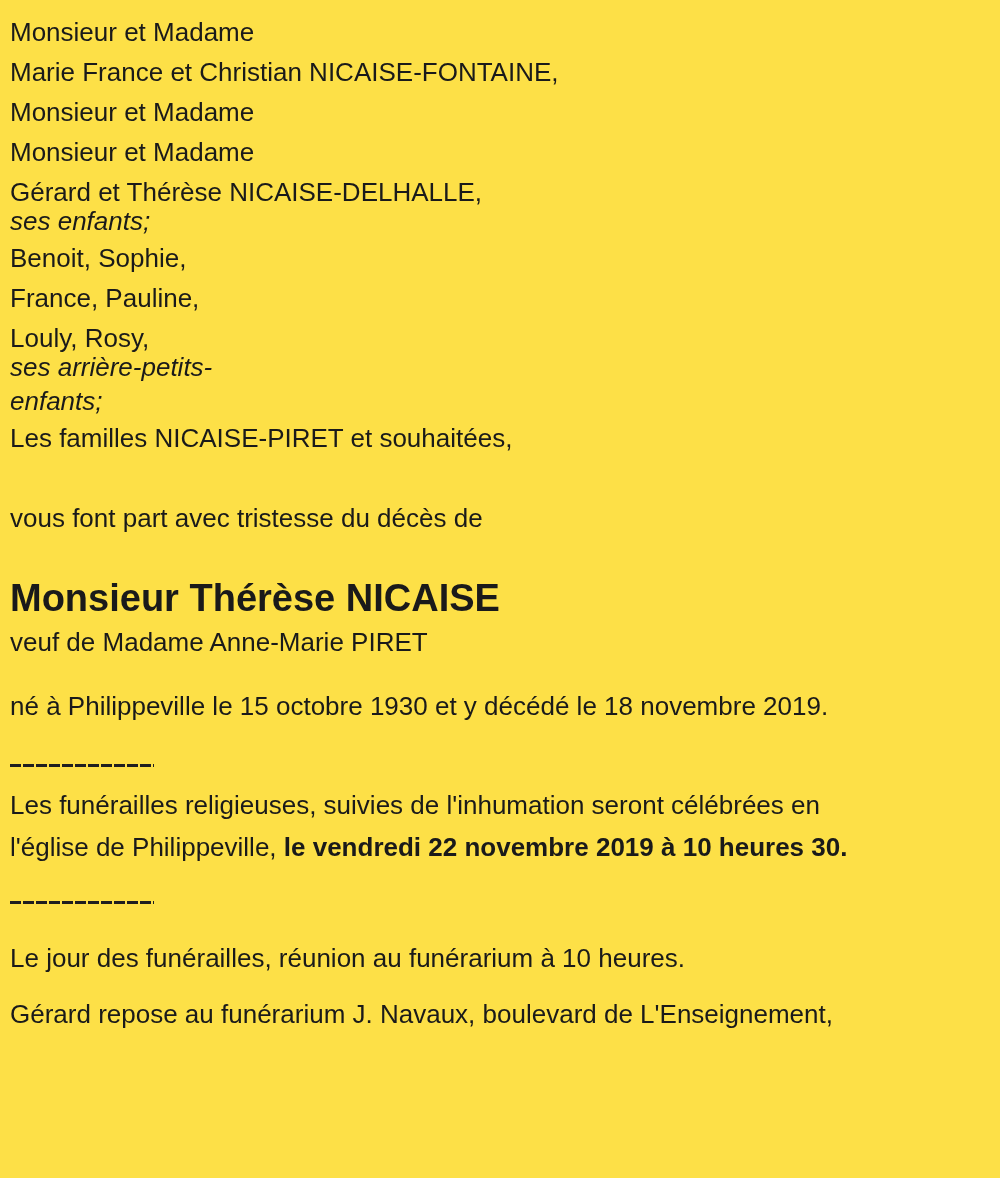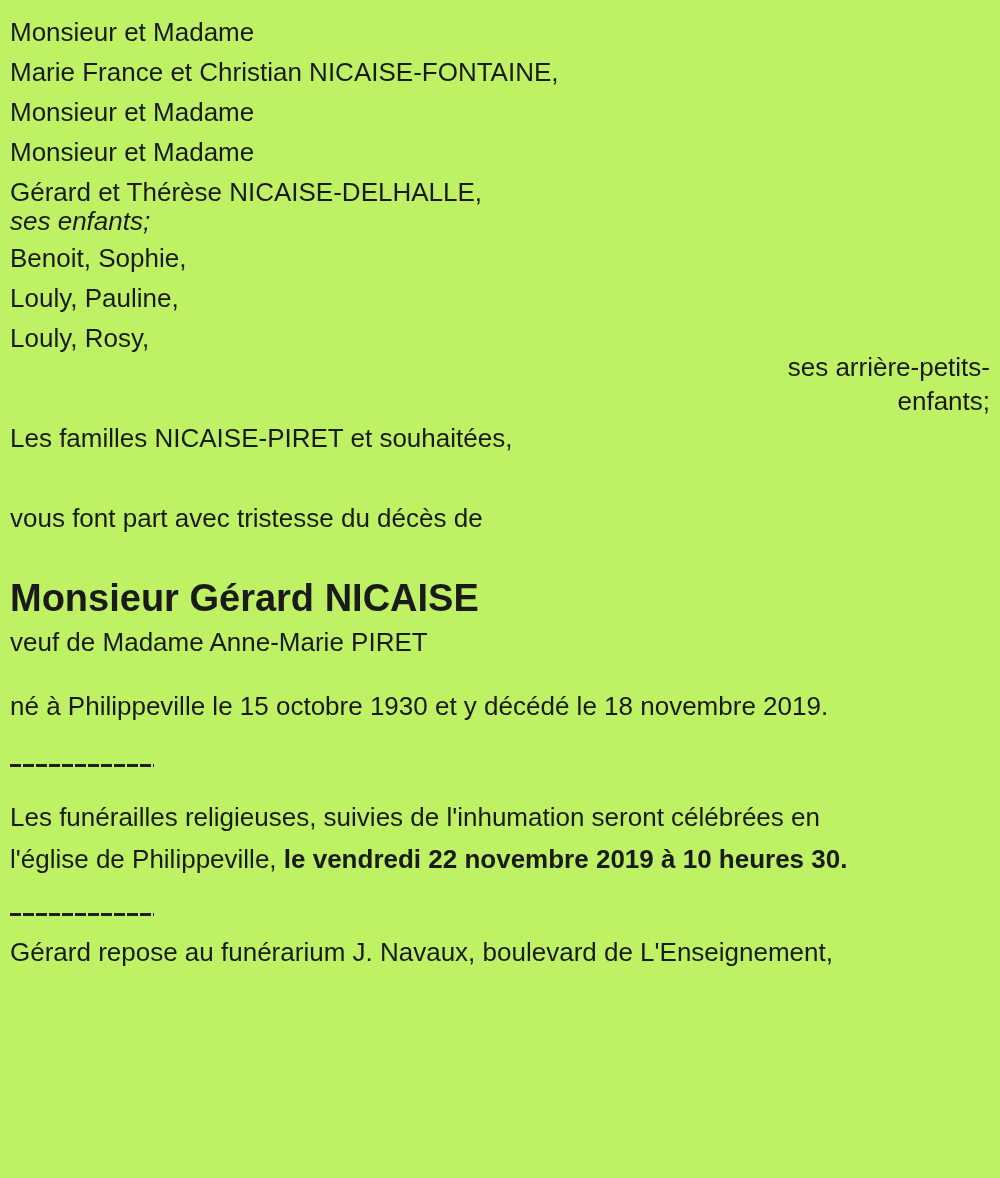--- a/index.html
+++ b/index.html
@@ -6,38 +6,39 @@
     margin: 0;
     padding: 0;
     background: #ffffff;
   }
   .page {
     position: relative;
     width: 1000px;
     height: 1178px;
     box-sizing: border-box;
     padding: 12px 10px 0 10px;
-    background: #bef264;
+    background: #fde047;
     color: #1a1a1a;
     font-family: "Liberation Sans", sans-serif;
     font-size: 26px;
     overflow: hidden;
   }
   .line {
     line-height: 40px;
     white-space: nowrap;
   }
   .relation {
     font-style: italic;
     line-height: 34px;
     margin-top: -8px;
     white-space: nowrap;
   }
   .relation-multi {
-    text-align: right;
+    font-style: italic;
+    text-align: left;
     line-height: 34px;
     margin-top: -8px;
   }
   .relation-multi .rel-line {
     white-space: nowrap;
   }
   .intro {
     margin-top: 40px;
   }
   .deceased-name {
@@ -55,21 +56,21 @@
     margin-top: 24px;
   }
   .divider {
     width: 144px;
     height: 3px;
     background: repeating-linear-gradient(90deg, #1f1f1f 0px, #1f1f1f 11px, transparent 11px, transparent 13px);
   }
   .divider-1 { margin-top: 38px; }
   .divider-2 { margin-top: 33px; }
   .para {
-    margin-top: 29px;
+    margin-top: 17px;
   }
   .para .p-line {
     line-height: 42px;
     white-space: nowrap;
   }
   .meeting {
     margin-top: 34px;
     line-height: 40px;
     white-space: nowrap;
   }
@@ -92,48 +93,49 @@
     <div class="line">Marie France et Christian NICAISE-FONTAINE,</div>
     <div class="line">Monsieur et Madame</div>
     <div class="line">Monsieur et Madame</div>
     <div class="line">Gérard et Thérèse NICAISE-DELHALLE,</div>
   </div>
 
   <div class="relation">ses enfants;</div>
 
   <div class="family-block">
     <div class="line">Benoit, Sophie,</div>
-    <div class="line">Louly, Pauline,</div>
+    <div class="line">France, Pauline,</div>
   </div>
 
 
   <div class="line">Louly, Rosy,</div>
 
   <div class="relation-multi">
     <div class="rel-line">ses arrière-petits-</div>
     <div class="rel-line">enfants;</div>
   </div>
 
   <div class="line">Les familles NICAISE-PIRET et souhaitées,</div>
 
   <div class="line intro">vous font part avec tristesse du décès de</div>
 
-  <div class="deceased-name">Monsieur Gérard NICAISE</div>
+  <div class="deceased-name">Monsieur Thérèse NICAISE</div>
 
   <div class="widower">veuf de Madame Anne-Marie PIRET</div>
 
   <div class="line birth-death">né à Philippeville le 15 octobre 1930 et y décédé le 18 novembre 2019.</div>
 
   <div class="divider divider-1"></div>
 
   <div class="para">
     <div class="p-line">Les funérailles religieuses, suivies de l'inhumation seront célébrées en</div>
     <div class="p-line"><span>l'église de Philippeville, </span><span class="bold">le vendredi 22 novembre 2019 à 10 heures 30.</span></div>
   </div>
 
   <div class="divider divider-2"></div>
 
+  <div class="meeting">Le jour des funérailles, réunion au funérarium à 10 heures.</div>
 
   <div class="repose">
     <div class="p-line">Gérard repose au funérarium J. Navaux, boulevard de L'Enseignement,</div>
   </div>
 
 </div>
 
 </body></html>

